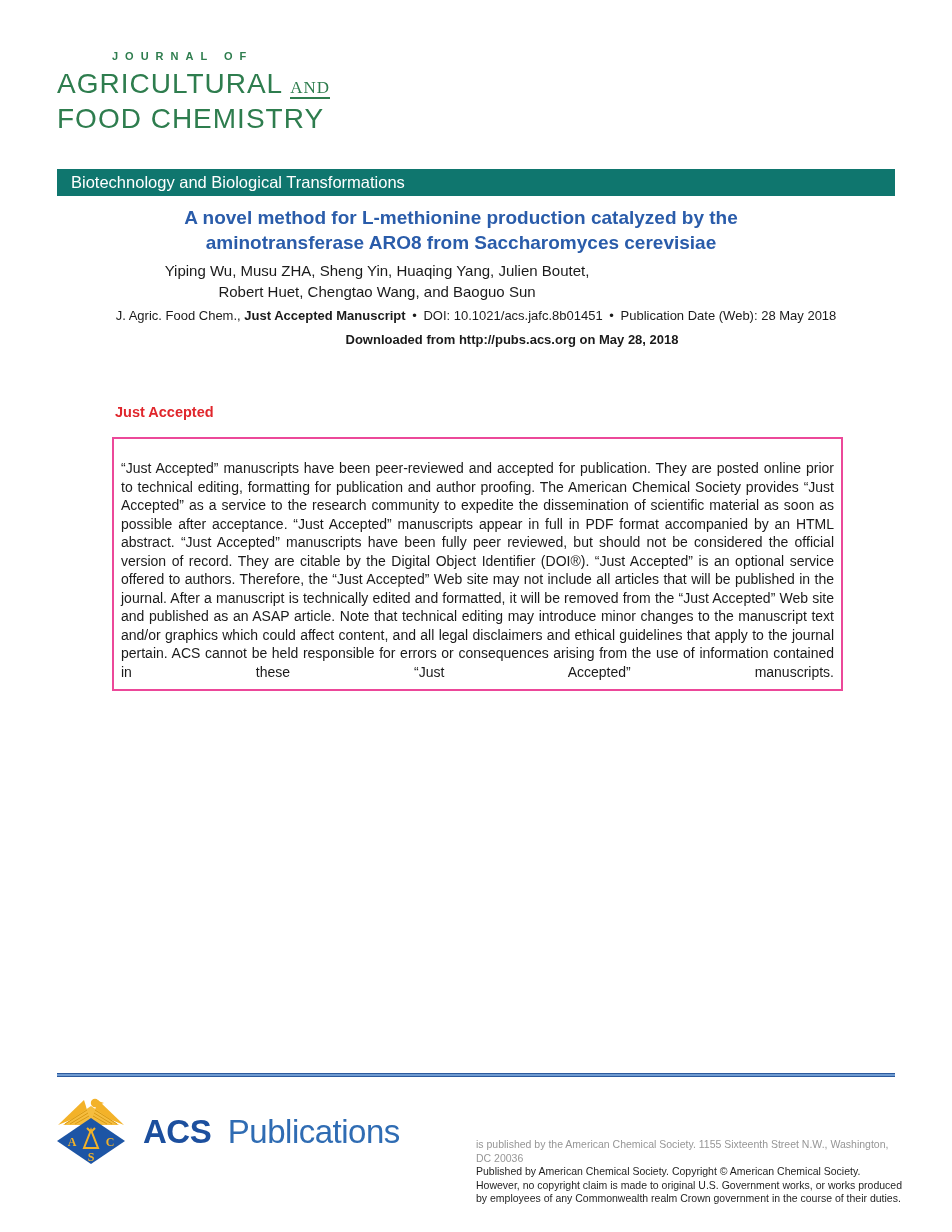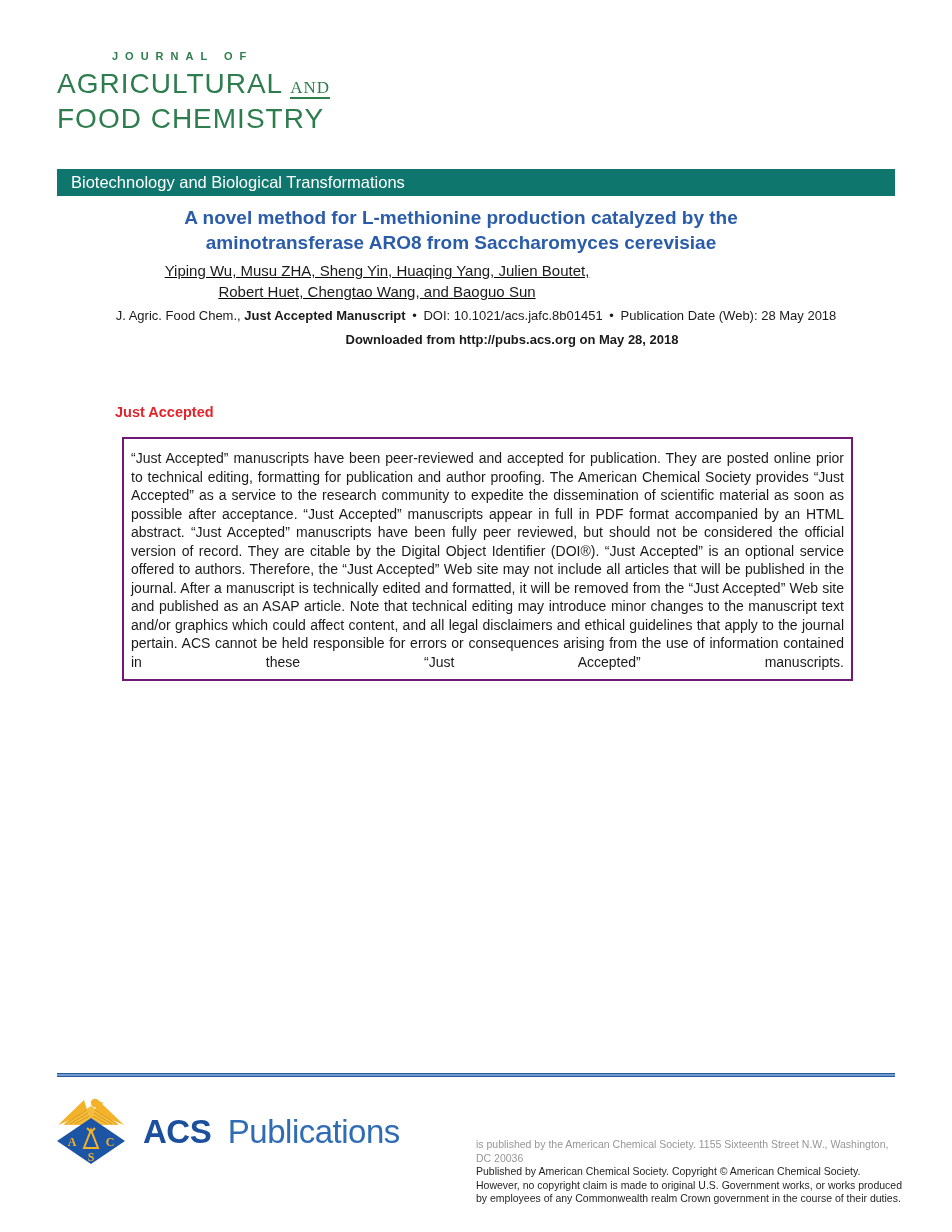--- a/index.html
+++ b/index.html
@@ -42,21 +42,21 @@
   
   .title{
     position:absolute;left:0;top:206px;width:922px;
     text-align:center;
   }
   .title div{
     max-width:655px;margin:0 auto;
     color:#2a5caa;font-size:19px;font-weight:bold;line-height:24.5px;
   }
   .authors{
-    position:absolute;left:0;top:261px;width:754px;text-align:center;text-decoration:underline;
+    position:absolute;left:0;top:261px;width:754px;text-align:center;
   }
   .authors div{
     max-width:452px;margin:0 auto;
     color:#1a1a1a;font-size:15px;line-height:20.5px;
   }
   .citation{
     position:absolute;left:0;top:308px;width:952px;
     text-align:center;font-size:13px;color:#1a1a1a;
   }
   .citation .it{}
@@ -66,23 +66,23 @@
     position:absolute;left:0;top:332px;width:952px;
     text-align:center;font-size:13px;font-weight:bold;color:#1a1a1a;padding-left:36px;
   }
 
   
   .ja-heading{
     position:absolute;left:115px;top:404px;
     color:#e0262c;font-size:14.5px;font-weight:bold;
   }
   .ja-box{
-    position:absolute;left:122px;top:437px;width:713px;
-    border:2px solid #701a75;
-    padding:10px 7px 8px 7px;
+    position:absolute;left:112px;top:437px;width:713px;
+    border:2px solid #ec4899;
+    padding:20px 7px 8px 7px;
     font-size:14px;line-height:18.5px;color:#1a1a1a;
     text-align:justify;text-align-last:justify;
   }
 
   
   .rule{
     position:absolute;left:57px;top:1073px;width:838px;height:2px;
     background:#6f9bd1;border-top:1px solid #2c5a9e;border-bottom:1px solid #2c5a9e;
   }
   .acs-logo{

